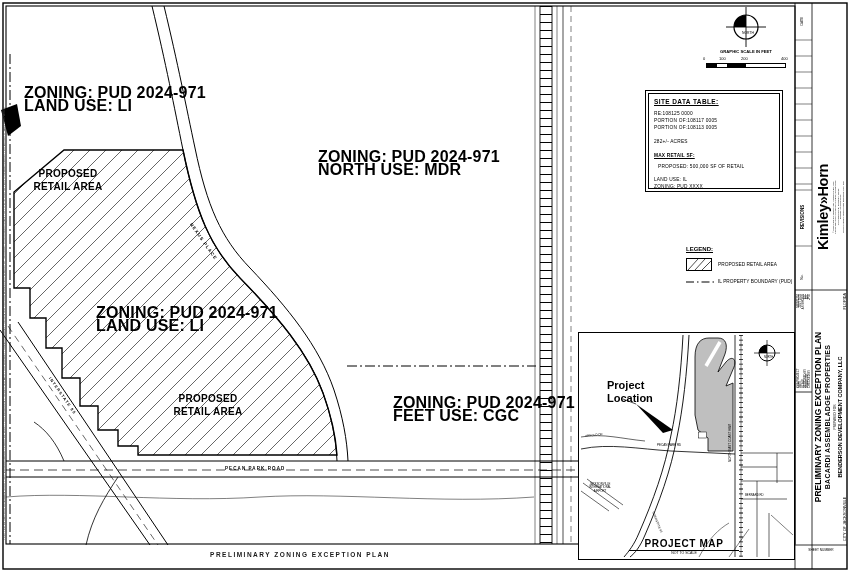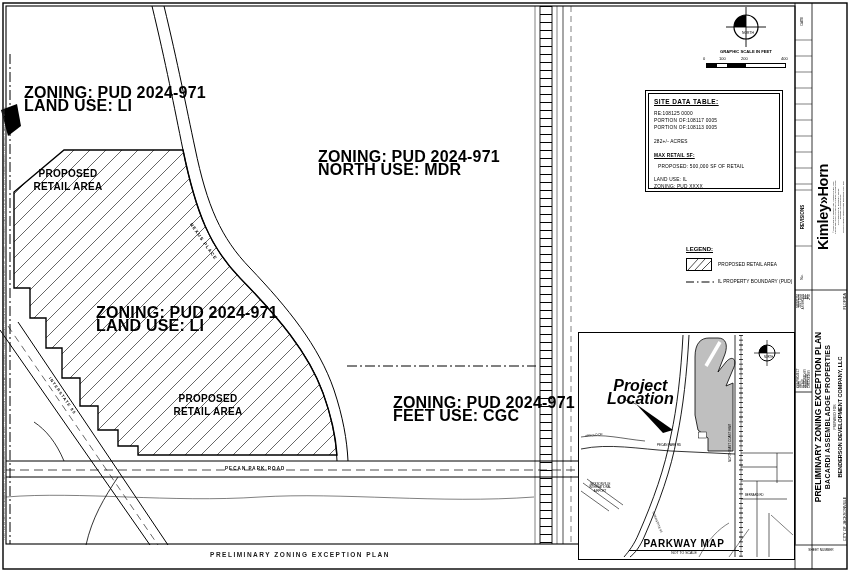--- a/index.html
+++ b/index.html
@@ -219,32 +219,32 @@
       <path d="M57,71 L94,97 L84,100 Z" fill="#000"></path>
 
       <g>
         <circle cx="188" cy="20" r="8" fill="none" stroke="#000" stroke-width="1"></circle>
         <line x1="188" y1="7" x2="188" y2="33" stroke="#000" stroke-width="0.7"></line>
         <line x1="175" y1="20" x2="201" y2="20" stroke="#000" stroke-width="0.7"></line>
         <path d="M188,20 L188,12 A8,8 0 0 0 180,20 Z" fill="#000"></path>
         <text x="189.5" y="25" text-anchor="middle" font-size="2.6" font-family="Liberation Sans, sans-serif">NORTH</text>
       </g>
     </svg>
-    <div class="abs" style="left:28px; top:46px; font-size:16px; font-weight:700; font-style:italic; line-height:13px;text-align:center;">
+    <div class="abs" style="left:28px; top:46px; font-size:11px; font-weight:700; line-height:13px;">
       <div>Project</div>
       <div>Location</div>
     </div>
     <div class="abs" style="left:6px; top:100px; font-size:3px; transform:rotate(-6deg);">ARNOLD DR</div>
     <div class="abs" style="left:78px; top:110px; font-size:3px;">PECAN PARK RD</div>
     <div class="abs" style="left:166px; top:160px; font-size:2.8px;">BERNARD RD</div>
     <div class="rot" style="left:149px; top:158px; width:96px; font-size:3px; text-align:center;">NORTH EAST COAST HWY</div>
     <div class="abs" style="left:76px; top:178px; font-size:3px; transform:rotate(68deg); transform-origin:0 0;">INTERSTATE 95</div>
     <div class="abs" style="left:4px; top:150px; width:34px; font-size:2.8px; line-height:3.4px; text-align:center;">JACKSONVILLE INTERNATIONAL AIRPORT</div>
     <div class="abs" style="left:50px; top:205px; width:110px; text-align:center; font-size:10px; font-weight:700;
-         letter-spacing:.6px; border-bottom:1px solid #000; padding-bottom:1px;">PARKWAY MAP</div>
+         letter-spacing:.6px; border-bottom:1px solid #000; padding-bottom:1px;">PROJECT MAP</div>
     <div class="abs" style="left:50px; top:218px; width:110px; text-align:center; font-size:3.5px;">NOT TO SCALE</div>
   </div>
 
   <div class="rot" style="left:800px; top:241px; width:48px; font-size:4.5px; font-weight:700; text-align:center;">REVISIONS</div>
   <div class="rot" style="left:800px; top:36px; width:30px; font-size:3.4px; text-align:center;">DATE</div>
   <div class="rot" style="left:800px; top:288px; width:22px; font-size:3.4px; text-align:center;">No.</div>
 
   <div class="rot" style="left:815px; top:268px; width:122px; font-size:14.5px; font-weight:800; text-align:center; letter-spacing:-0.3px;">Kimley»Horn</div>
   <div class="rot" style="left:833px; top:272px; width:130px; font-size:2.4px; line-height:2.4px; text-align:center;">
     <div>© 2025 KIMLEY-HORN AND ASSOCIATES, INC.</div>

